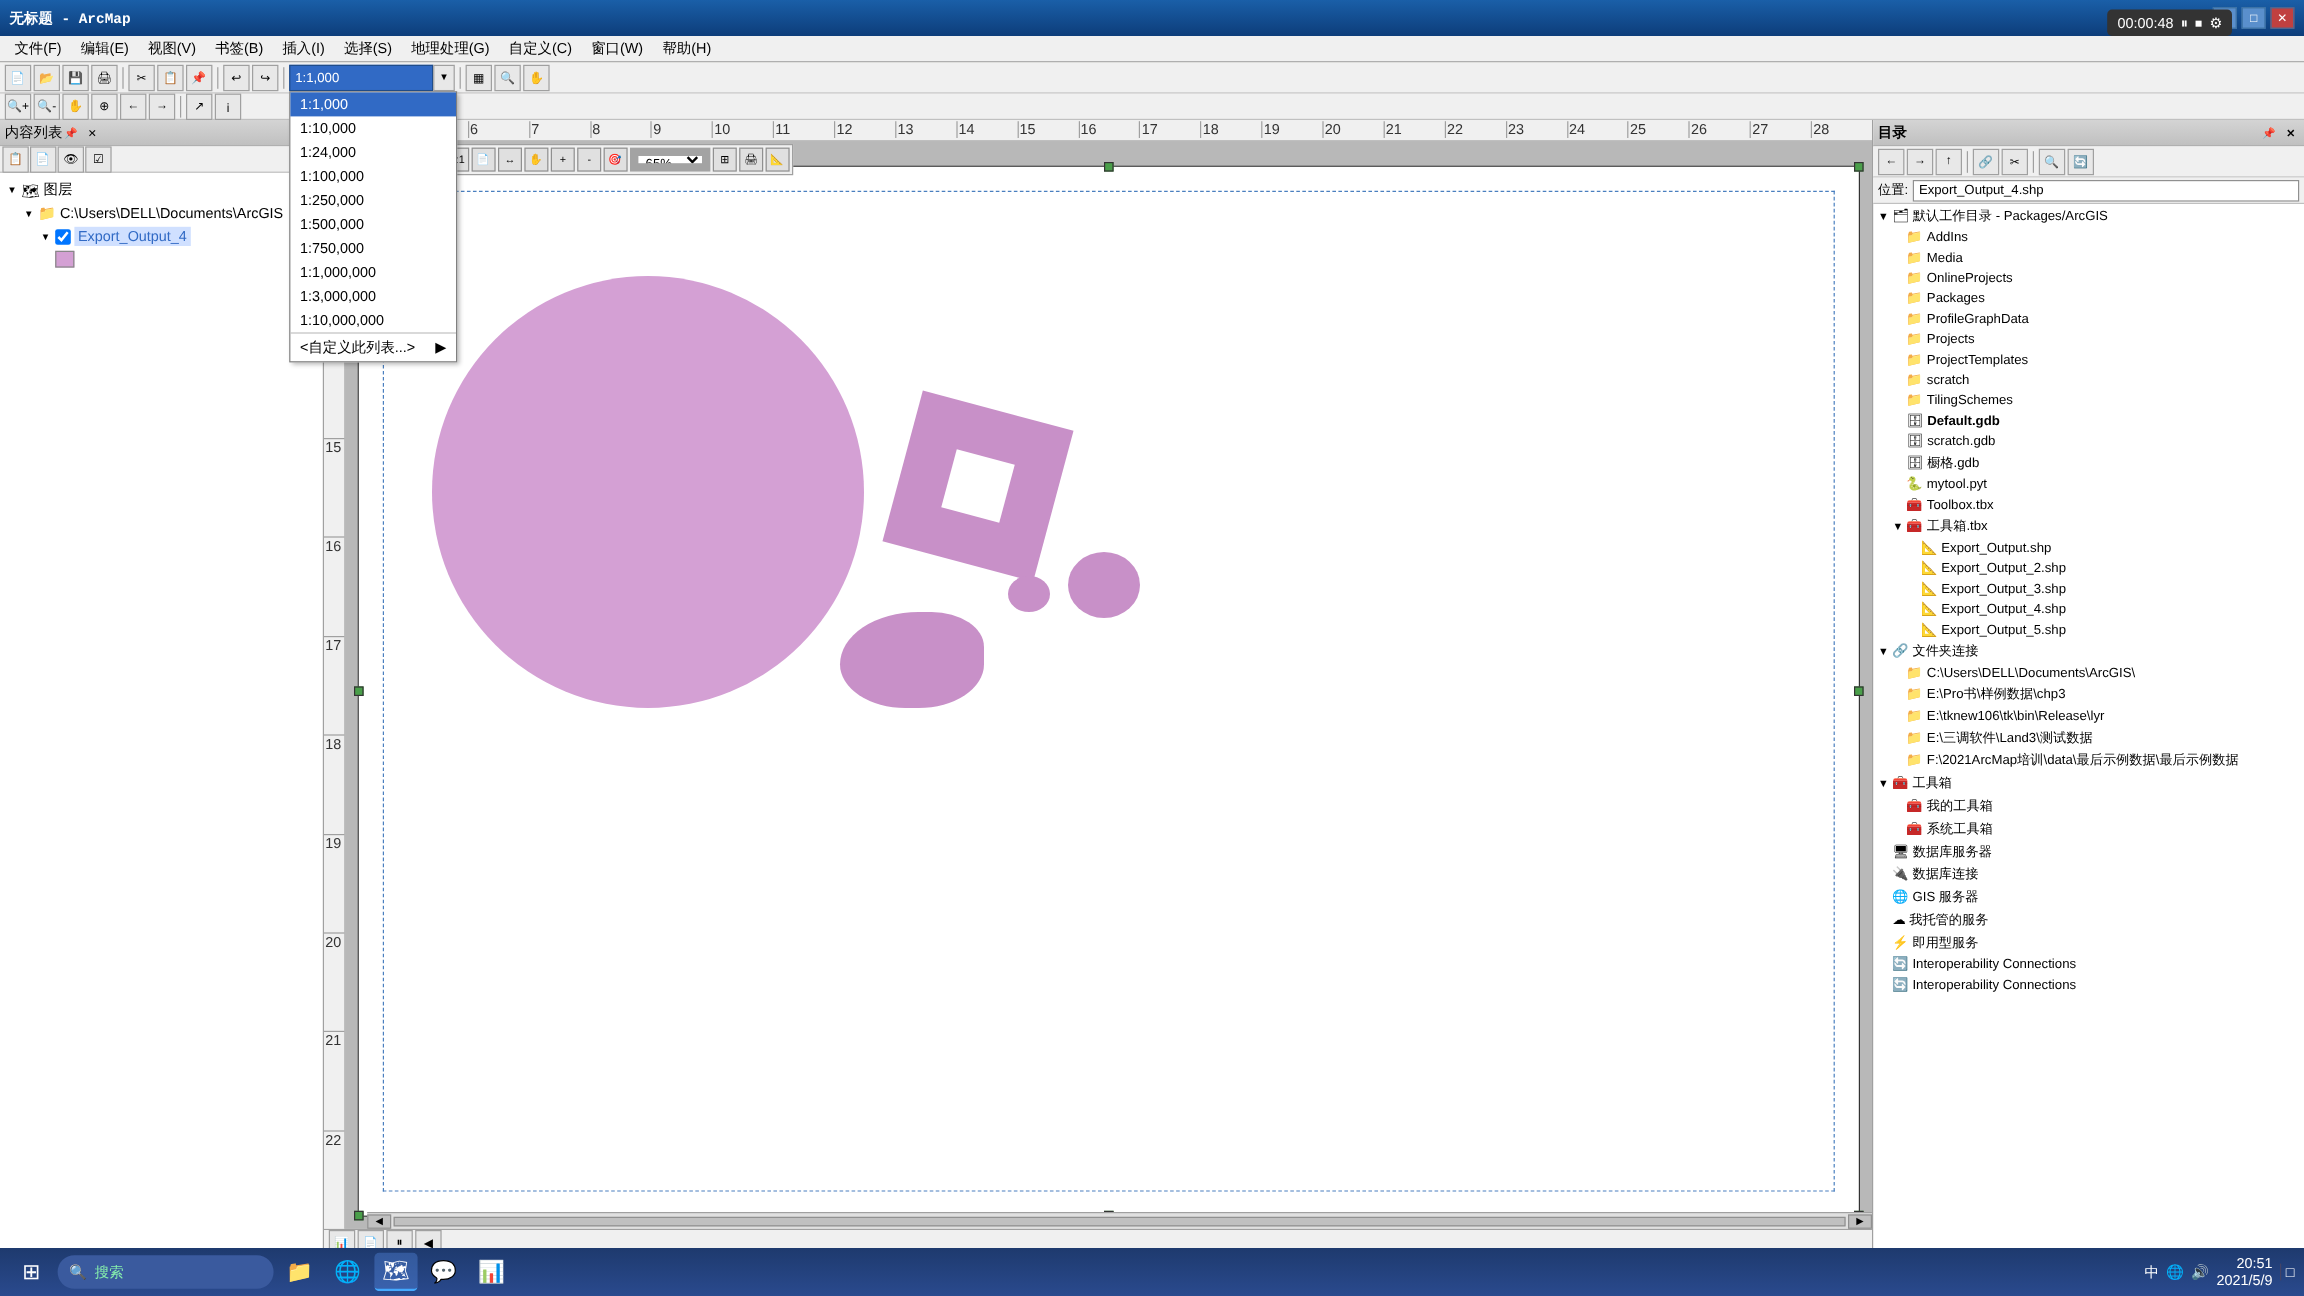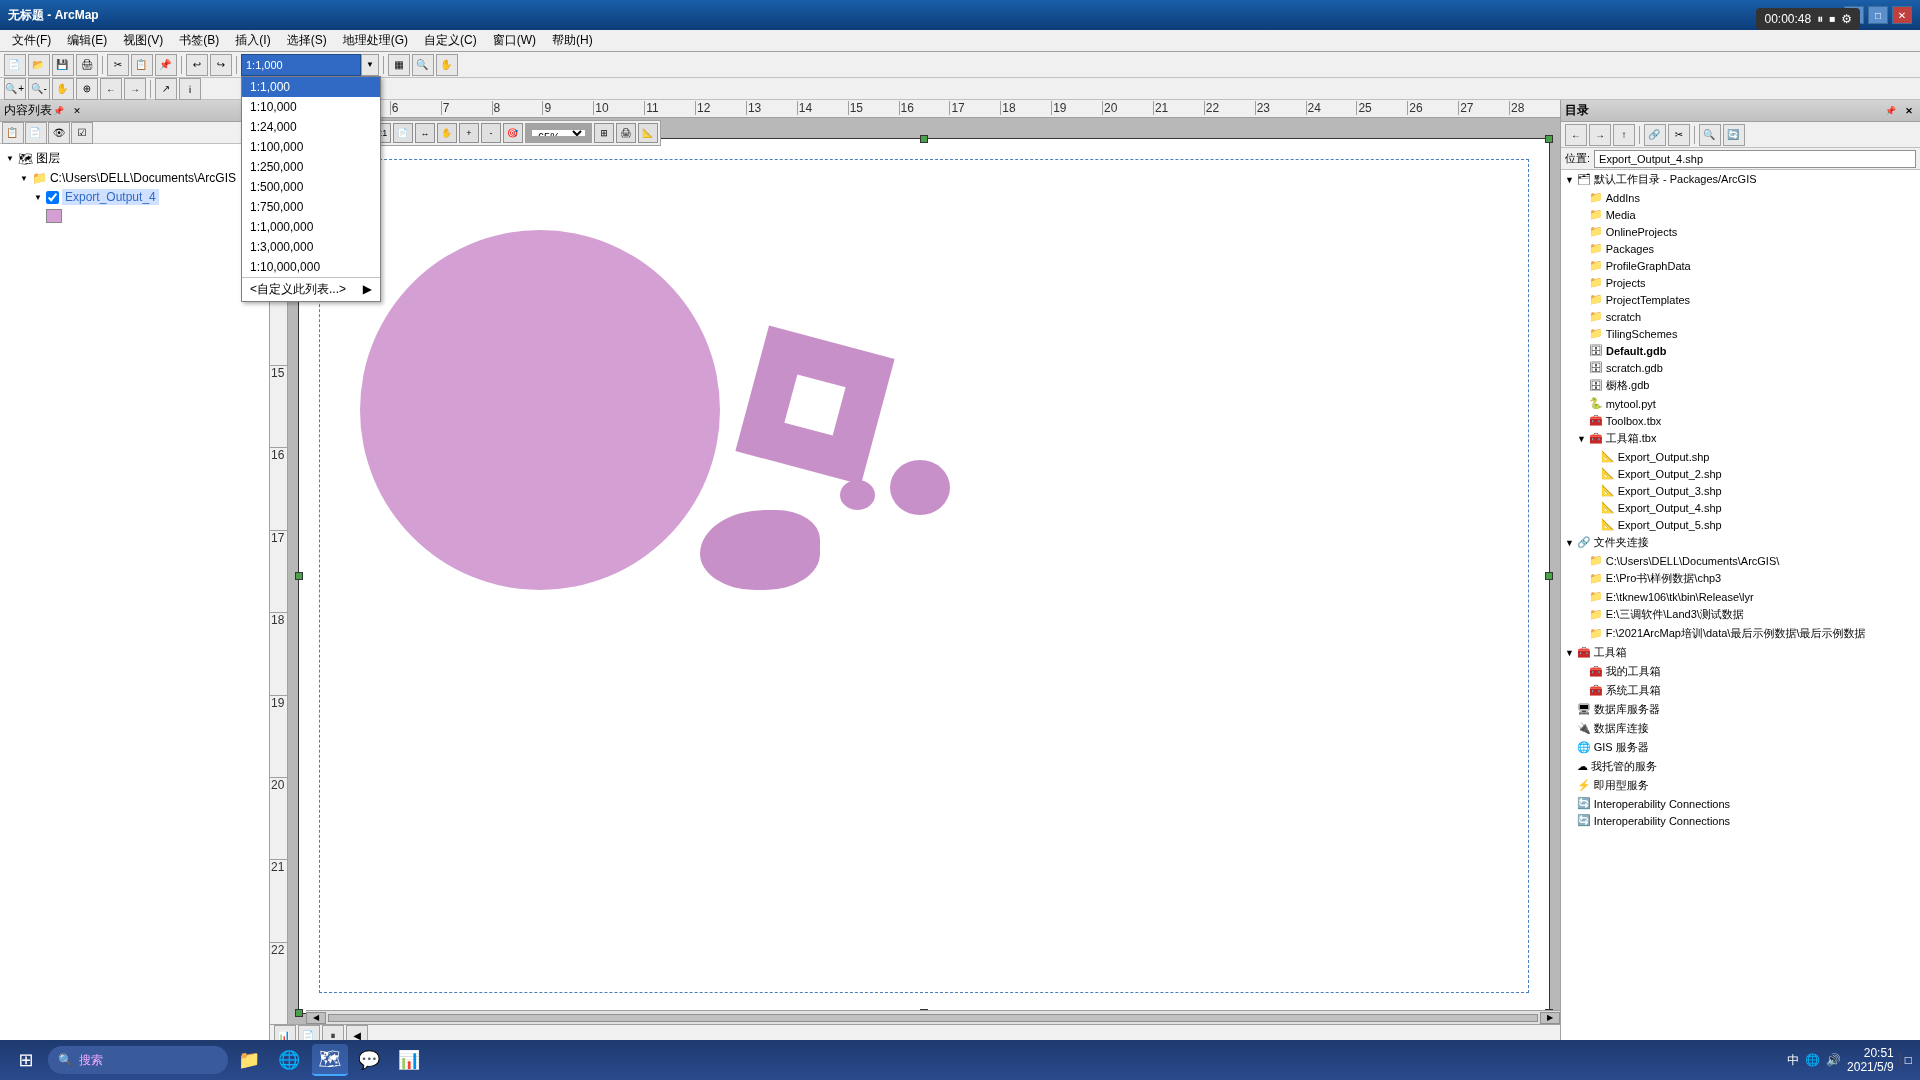--- a/index.html
+++ b/index.html
@@ -8,21 +8,21 @@
     
     .title-bar {
       height: 30px;
       background: linear-gradient(to bottom, #1a5fa8, #0d3d7a);
       display: flex;
       align-items: center;
       justify-content: space-between;
       padding: 0 8px;
       color: white;
     }
-    .title-text { font-size: 12px; font-weight: bold; }
+    .title-text { font-size: 12px; font-weight: bold; font-family: Liberation Mono, monospace; }
     .title-controls { display: flex; gap: 4px; }
     .title-btn {
       width: 20px; height: 18px;
       background: #5a8fcc;
       border: 1px solid #3a6fa0;
       color: white;
       font-size: 10px;
       display: flex; align-items: center; justify-content: center;
       cursor: pointer;
     }
@@ -913,21 +913,21 @@
   <span style="cursor:pointer;">⏹</span>
   <span style="cursor:pointer;">⚙</span>
 </div>
 
 <div class="taskbar">
   <div class="taskbar-start">
     <span style="color:white;font-size:18px;">⊞</span>
   </div>
   <div class="taskbar-search">
     <span style="margin-right:6px;">🔍</span>
-    <span style="color:#f0abfc;">搜索</span>
+    <span style="color:#86efac;">搜索</span>
   </div>
   <div class="taskbar-btn">
     <span style="font-size:18px;">📁</span>
   </div>
   <div class="taskbar-btn">
     <span style="font-size:18px;">🌐</span>
   </div>
   <div class="taskbar-btn" style="background:rgba(100,160,255,0.3);border-bottom:2px solid #4af;">
     <span style="font-size:18px;color:white;">🗺</span>
   </div>

